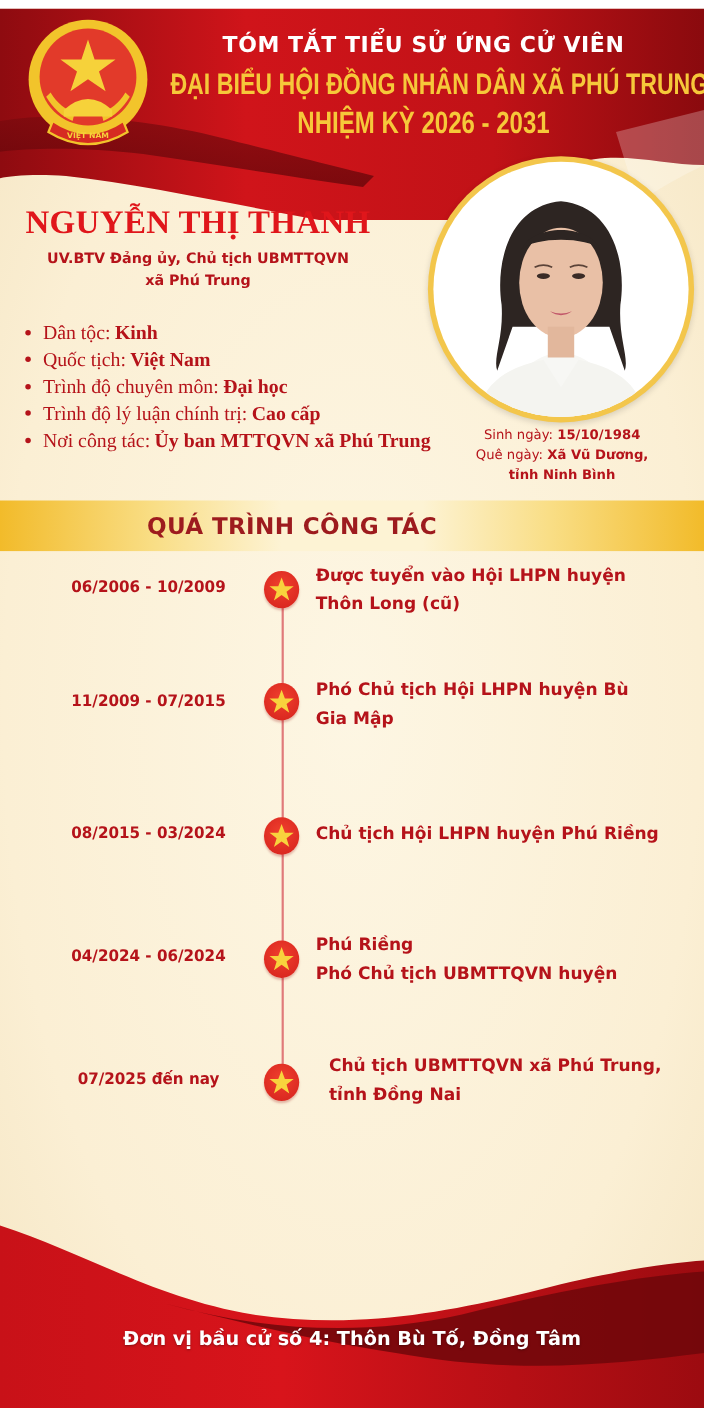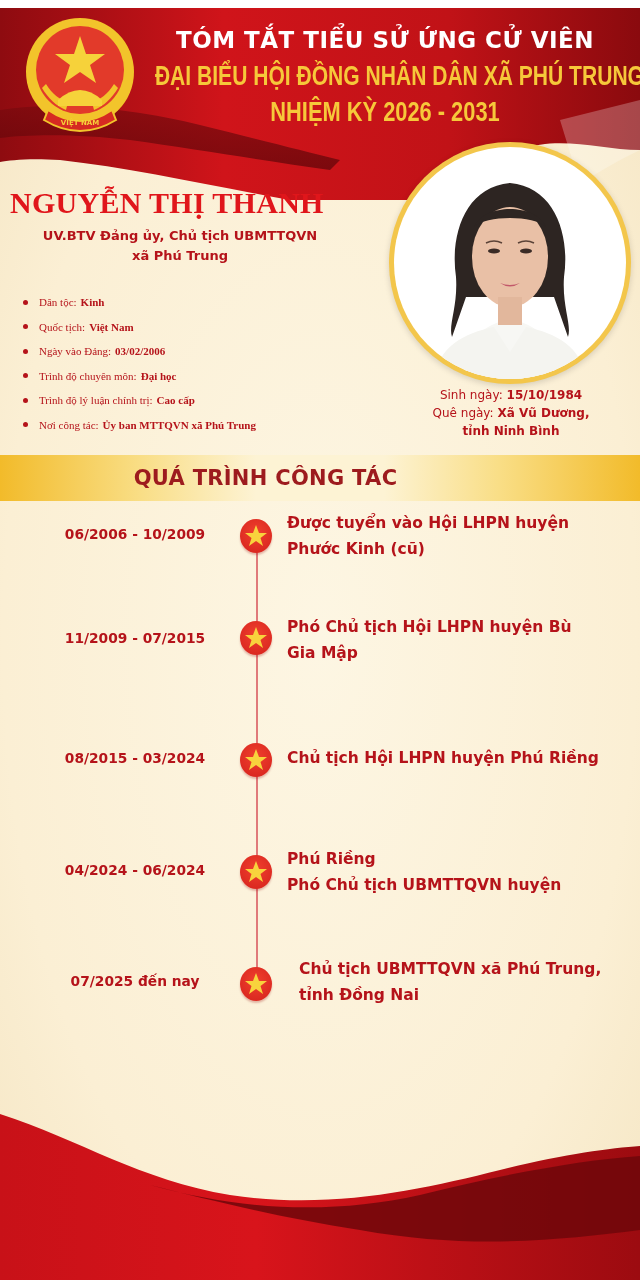--- a/index.html
+++ b/index.html
@@ -19,51 +19,51 @@
     position: absolute; left: 0; top: 0; width: 640px; height: 200px;
   }
   .emblem {
     position: absolute; left: 22px; top: 14px; width: 116px; height: 124px;
   }
   .title-block {
     position: absolute; left: 150px; top: 22px; width: 470px; text-align: center;
   }
   .title-1 {
     font-family: "DejaVu Sans", sans-serif;
-    color: #ffffff; font-size: 23px; font-weight: bold; letter-spacing: 0.5px;
+    color: #ffffff; font-size: 20px; font-weight: bold; letter-spacing: 0.5px;
     line-height: 36px;
   }
   .title-2 {
     font-family: "Liberation Sans", sans-serif;
     color: #f6c83a; font-size: 27px; font-weight: bold;
     transform: scaleX(0.78); transform-origin: center; line-height: 36px;
     white-space: nowrap; margin-left: -60px; margin-right: -60px;
   }
   .title-3 {
     font-family: "Liberation Sans", sans-serif;
     color: #f6c83a; font-size: 28px; font-weight: bold;
     transform: scaleX(0.78); transform-origin: center; line-height: 36px;
   }
   
   .name {
-    position: absolute; left: 10px; top: 186px; width: 340px; text-align: left;
+    position: absolute; left: 10px; top: 186px; width: 340px; text-align: center;
     font-family: "Liberation Serif", serif; color: #e0161b;
     font-size: 30px; font-weight: bold; letter-spacing: 0.3px;
   }
   .role {
     position: absolute; left: 20px; top: 226px; width: 320px; text-align: center;
     font-family: "DejaVu Sans", sans-serif; color: #b5131a;
     font-size: 13px; font-weight: bold; line-height: 20px;
   }
   .info-list {
     position: absolute; left: 22px; top: 290px; width: 370px; list-style: none;
   }
   .info-list li {
     font-family: "Liberation Serif", serif; color: #b5131a;
-    font-size: 11px; line-height: 24.5px; white-space: nowrap;
+    font-size: 18px; line-height: 24.5px; white-space: nowrap;
     display: flex; align-items: center;
   }
   .info-list .bullet {
     display: inline-block; width: 5px; height: 5px; border-radius: 50%;
     background: #b5131a; margin-right: 11px; margin-left: 1px;
   }
   .info-list b { font-weight: bold; margin-left: 4px; }
   
   .portrait {
     position: absolute; left: 389px; top: 142px; width: 242px; height: 242px;
@@ -171,25 +171,20 @@
         <span>Dân tộc:</span>
         <b>Kinh</b>
       </li>
     <li>
         <span class="bullet"></span>
         <span>Quốc tịch:</span>
         <b>Việt Nam</b>
       </li>
     <li>
         <span class="bullet"></span>
-        <span>Ngày vào Đảng:</span>
-        <b>03/02/2006</b>
-      </li>
-    <li>
-        <span class="bullet"></span>
         <span>Trình độ chuyên môn:</span>
         <b>Đại học</b>
       </li>
     <li>
         <span class="bullet"></span>
         <span>Trình độ lý luận chính trị:</span>
         <b>Cao cấp</b>
       </li>
     <li>
         <span class="bullet"></span>
@@ -229,21 +224,21 @@
 
   <div class="tl-item" style="top:510px;">
     <div class="tl-date" style="top:16px;">06/2006 - 10/2009</div>
     <div class="tl-star" style="top:9px;">
       <svg width="24" height="24" viewBox="0 0 24 24">
           <polygon points="12,1 15,9 23,9 16.5,14 19,22 12,17 5,22 7.5,14 1,9 9,9" fill="#f8d33d"></polygon>
         </svg>
     </div>
     <div class="tl-desc" style="top:0;">
       <div>Được tuyển vào Hội LHPN huyện</div>
-      <div>Phước Kinh (cũ)</div>
+      <div>Thôn Long (cũ)</div>
     </div>
   </div>
 
   <div class="tl-item" style="top:614px;">
     <div class="tl-date" style="top:16px;">11/2009 - 07/2015</div>
     <div class="tl-star" style="top:7px;">
       <svg width="24" height="24" viewBox="0 0 24 24">
           <polygon points="12,1 15,9 23,9 16.5,14 19,22 12,17 5,22 7.5,14 1,9 9,9" fill="#f8d33d"></polygon>
         </svg>
     </div>
@@ -295,14 +290,15 @@
     <defs>
       <linearGradient id="fg" x1="0" y1="0" x2="1" y2="0">
         <stop offset="0" stop-color="#c81118"></stop>
         <stop offset="0.4" stop-color="#d8141b"></stop>
         <stop offset="1" stop-color="#9c0b10"></stop>
       </linearGradient>
     </defs>
     <path d="M0 14 C80 40 140 80 230 95 C330 110 420 90 500 70 C560 55 610 48 640 46 L640 180 L0 180 Z" fill="url(#fg)"></path>
     <path d="M150 85 C240 110 330 115 420 95 C500 75 580 60 640 56 L640 130 C560 140 470 150 360 130 C280 118 210 100 150 85 Z" fill="#6f070b" opacity="0.85"></path>
   </svg>
+  <div class="footer-text">Đơn vị bầu cử số 4: Thôn Bù Tố, Đồng Tâm</div>
 
 </div>
 
 </body></html>

